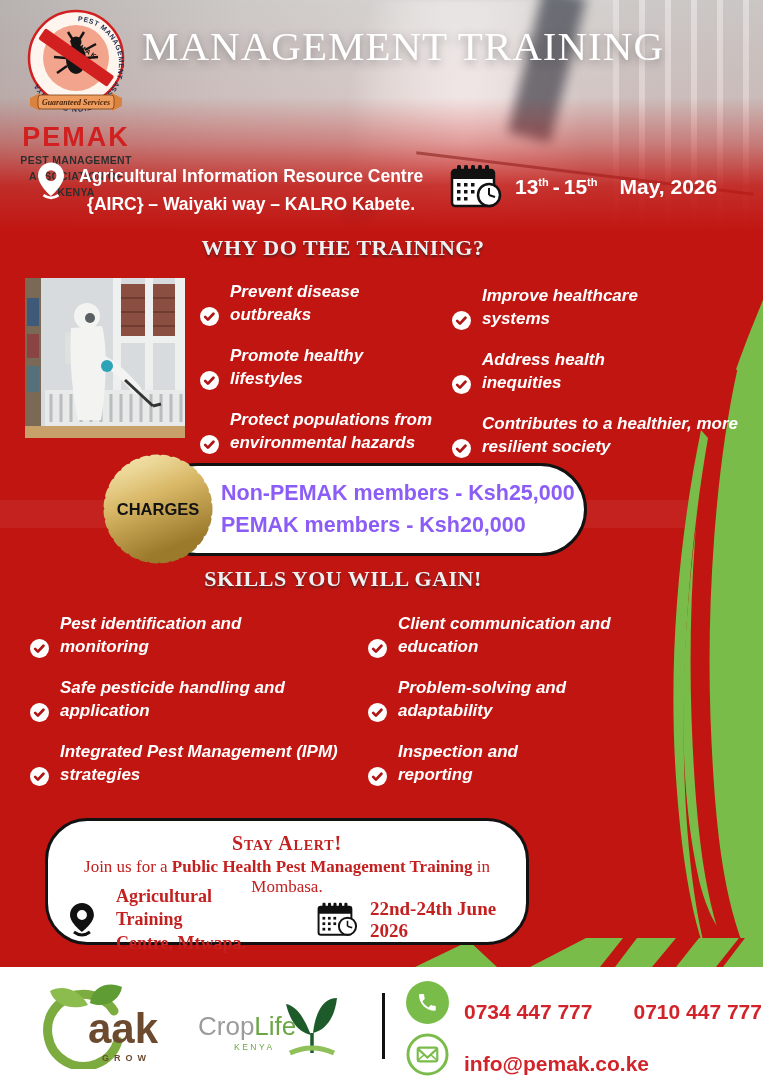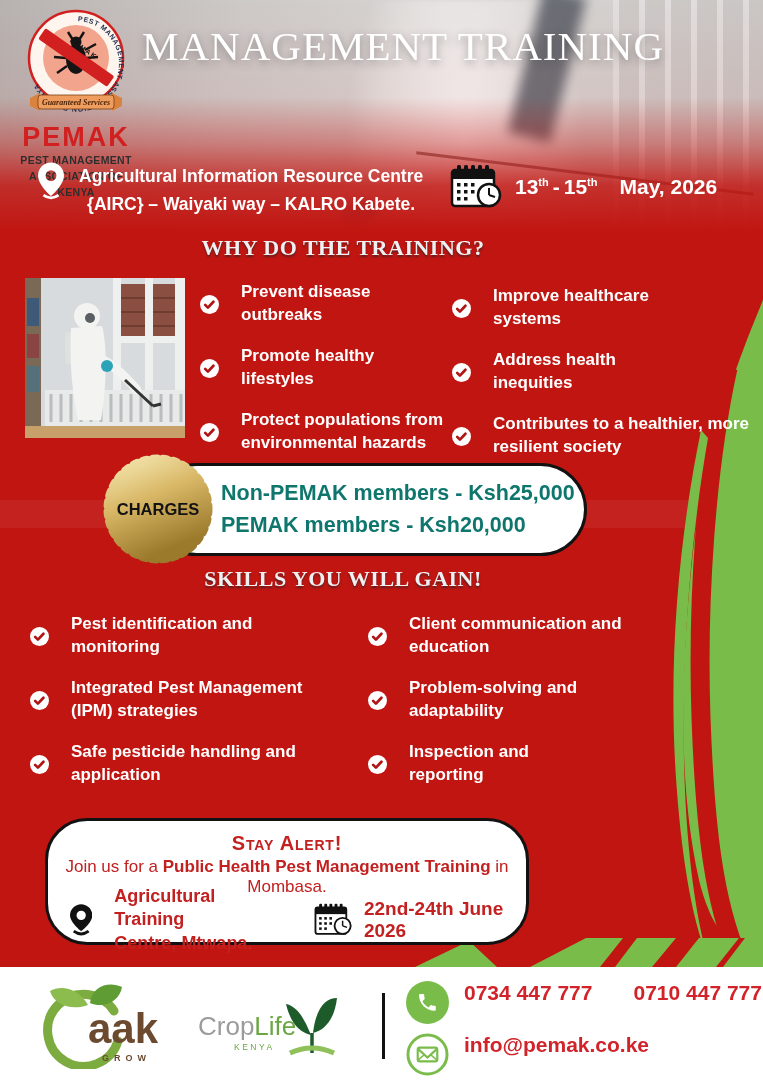--- a/index.html
+++ b/index.html
@@ -45,59 +45,59 @@
     font-family:"Liberation Serif",serif;font-weight:bold;font-size:22px;letter-spacing:.5px;
     color:#eef0f2;text-shadow:0 2px 2px rgba(40,40,40,.7);}
   .why-heading{top:235px;}
   .skills-heading{top:566px;}
   .photo-frame{position:absolute;left:25px;top:278px;width:160px;height:160px;z-index:2;}
   .col{position:absolute;z-index:2;}
   .why-left{left:200px;top:280px;}
   .why-right{left:452px;top:284px;}
   .skills-left{left:30px;top:612px;}
   .skills-right{left:368px;top:612px;}
-  .bullet{display:flex;gap:22px;margin-bottom:18px;align-items:center;}
+  .bullet{display:flex;gap:11px;margin-bottom:18px;align-items:flex-end;font-style:italic;}
   .bullet svg{flex-shrink:0;margin-top:2px;}
   .btext{color:#fff;font-weight:bold;font-size:17px;line-height:23px;}
   .why-left .bullet:nth-child(1) .btext{max-width:150px;}
   .why-left .bullet:nth-child(2) .btext{max-width:160px;}
   .why-left .bullet:nth-child(3) .btext{max-width:235px;}
   .why-right .bullet:nth-child(1) .btext{max-width:190px;}
   .why-right .bullet:nth-child(2) .btext{max-width:155px;}
   .why-right .bullet:nth-child(3) .btext{max-width:265px;}
   .skills-left .bullet:nth-child(1) .btext{max-width:185px;}
   .skills-left .bullet:nth-child(2) .btext{max-width:250px;}
   .skills-left .bullet:nth-child(3) .btext{max-width:315px;}
   .skills-right .bullet:nth-child(1) .btext{max-width:228px;}
   .skills-right .bullet:nth-child(2) .btext{max-width:190px;}
   .skills-right .bullet:nth-child(3) .btext{max-width:160px;}
   
   .charges-pill{position:absolute;left:150px;top:463px;width:437px;height:93px;z-index:2;
     background:#fff;border:3px solid #121212;border-radius:48px;
     display:flex;flex-direction:column;justify-content:center;gap:7px;padding-left:68px;box-sizing:border-box;}
-  .charge-line{color:#0f766e;font-weight:bold;font-size:21.5px;}
+  .charge-line{color:#8b5cf6;font-weight:bold;font-size:21.5px;}
   .charges-badge{position:absolute;left:100px;top:451px;z-index:3;}
   
   .alert-box{position:absolute;left:45px;top:818px;width:478px;height:121px;z-index:2;
     background:#fff;border:3px solid #121212;border-radius:42px;
-    font-family:Liberation Sans, sans-serif;color:#c32020;}
+    font-family:Liberation Serif, serif;color:#c32020;}
   .alert-heading{margin-top:11px;text-align:center;font-weight:bold;font-size:20px;
     font-variant:small-caps;letter-spacing:.8px;}
   .alert-intro{margin-top:2px;text-align:center;font-size:17px;}
   .alert-row{position:absolute;left:22px;top:64px;display:flex;align-items:center;}
   .alert-venue{display:flex;gap:22px;align-items:center;}
   .alert-venue-text{font-weight:bold;font-size:18px;line-height:1.3;}
   .alert-date{display:flex;gap:12px;align-items:center;margin-left:48px;}
   .alert-date-text{font-weight:bold;font-size:19px;}
   
   .footer{position:absolute;left:0;top:967px;width:763px;height:113px;background:#fff;z-index:2;}
   .aak-logo{position:absolute;left:26px;top:16px;}
   .croplife-logo{position:absolute;left:198px;top:26px;}
   .fdivider{position:absolute;left:382px;top:26px;width:3px;height:66px;background:#111;}
-  .contact-row{position:absolute;display:flex;gap:15px;align-items:flex-start;}
+  .contact-row{position:absolute;display:flex;gap:15px;align-items:flex-end;}
   .phone-row{left:406px;top:14px;}
   .mail-row{left:406px;top:66px;}
   .contact-text{color:#d2232a;font-weight:bold;font-size:21px;}
   .phone2{margin-left:26px;}
 </style>
 </head>
 <body>
 
 <div class="poster">
 
@@ -317,28 +317,28 @@
           <circle cx="12" cy="12" r="12" fill="#fff"></circle>
           <path d="M6.5 12.5l3.5 3.5 7-7.5" stroke="#b01414" stroke-width="3.4" fill="none" stroke-linecap="round" stroke-linejoin="round"></path>
         </svg>
       <span class="btext">Pest identification and monitoring</span>
     </div>
     <div class="bullet">
       <svg width="19" height="19" viewBox="0 0 24 24">
           <circle cx="12" cy="12" r="12" fill="#fff"></circle>
           <path d="M6.5 12.5l3.5 3.5 7-7.5" stroke="#b01414" stroke-width="3.4" fill="none" stroke-linecap="round" stroke-linejoin="round"></path>
         </svg>
+      <span class="btext">Safe pesticide handling and application</span>
+    </div>
+    <div class="bullet">
+      <svg width="19" height="19" viewBox="0 0 24 24">
+          <circle cx="12" cy="12" r="12" fill="#fff"></circle>
+          <path d="M6.5 12.5l3.5 3.5 7-7.5" stroke="#b01414" stroke-width="3.4" fill="none" stroke-linecap="round" stroke-linejoin="round"></path>
+        </svg>
       <span class="btext">Integrated Pest Management (IPM) strategies</span>
-    </div>
-    <div class="bullet">
-      <svg width="19" height="19" viewBox="0 0 24 24">
-          <circle cx="12" cy="12" r="12" fill="#fff"></circle>
-          <path d="M6.5 12.5l3.5 3.5 7-7.5" stroke="#b01414" stroke-width="3.4" fill="none" stroke-linecap="round" stroke-linejoin="round"></path>
-        </svg>
-      <span class="btext">Safe pesticide handling and application</span>
     </div>
   </div>
 
   <div class="col skills-right">
     <div class="bullet">
       <svg width="19" height="19" viewBox="0 0 24 24">
           <circle cx="12" cy="12" r="12" fill="#fff"></circle>
           <path d="M6.5 12.5l3.5 3.5 7-7.5" stroke="#b01414" stroke-width="3.4" fill="none" stroke-linecap="round" stroke-linejoin="round"></path>
         </svg>
       <span class="btext">Client communication and education</span>

